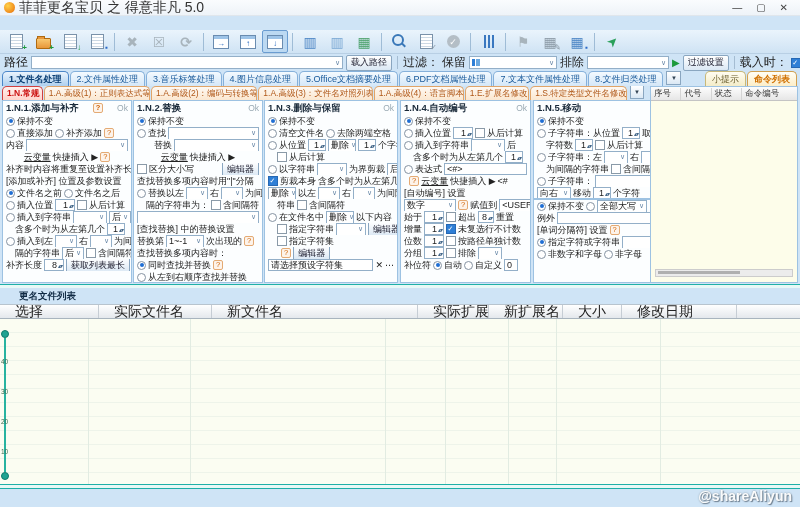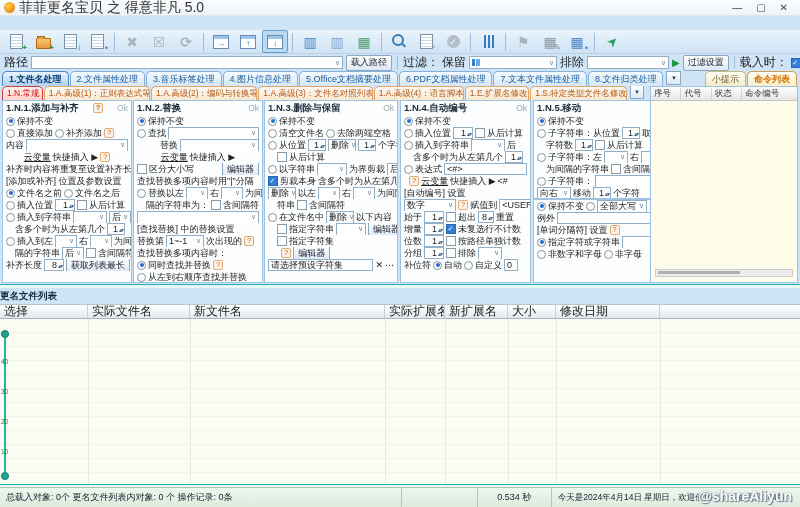--- a/index.html
+++ b/index.html
@@ -53,21 +53,21 @@
   .minicon{width:8px;height:7px;background:linear-gradient(90deg,#2f7fd6 0 3px,#fff 3px 4px,#6aa8e0 4px 8px);display:inline-block;margin-right:2px;}
   
   .tabs1{position:absolute;left:0;top:71px;width:800px;height:15px;display:flex;align-items:flex-end;padding:0 2px;box-sizing:border-box;}
   .tab{border:1px solid #85b0da;border-bottom:none;border-radius:5px 5px 0 0;background:linear-gradient(#f4faff,#d4e7f8);color:#1a5a9a;padding:0 6px;font-size:9px;height:14px;display:inline-flex;align-items:center;margin-right:1px;white-space:nowrap;}
   .tab.sel{background:linear-gradient(#eaf4fd,#aed0ef);font-weight:bold;color:#083d73;border-color:#4a86c8;}
   .tab.tips{background:linear-gradient(#fffdf2,#f4ecc8);color:#665a2a;border-color:#c8b878;}
   .tab.cmds{background:linear-gradient(#fffef5,#fdeec8);color:#d07000;font-weight:bold;border-color:#d0a050;}
   .tabdd{width:13px;height:12px;border:1px solid #8aa6c0;background:linear-gradient(#fff,#dbe8f4);font-size:6px;color:#345;display:inline-flex;align-items:center;justify-content:center;margin:0 2px 1px 2px;}
   .tabs2{position:absolute;left:0;top:86px;width:648px;height:14px;display:flex;align-items:flex-end;padding:0 2px;box-sizing:border-box;overflow:hidden;}
   .tab2{border:1px solid #e0a468;border-bottom:none;border-radius:5px 5px 0 0;background:linear-gradient(#fef9f3,#fbe7d0);color:#b05818;padding:0 4px;font-size:8.5px;height:13px;display:inline-flex;align-items:center;margin-right:1px;white-space:nowrap;overflow:hidden;}
-  .tab2.sel{color:#cc1111;font-weight:normal;border-color:#d04040;background:linear-gradient(#fff0ec,#ffd4cc);}
+  .tab2.sel{color:#cc1111;font-weight:bold;border-color:#d04040;background:linear-gradient(#fff0ec,#ffd4cc);}
   
   .panel{position:absolute;top:100px;height:183px;background:#fcfeff;border:1px solid #9dc2e2;box-sizing:border-box;overflow:hidden;}
   .phead{display:flex;align-items:center;height:14px;padding:0 3px;font-weight:bold;font-size:9.5px;color:#1a2a3a;white-space:nowrap;}
   .ok{margin-left:auto;color:#9aaab4;font-size:8.5px;font-weight:normal;}
   .row{display:flex;align-items:center;gap:2px;height:12px;padding:0 3px;font-size:9px;white-space:nowrap;overflow:hidden;}
   .row s,.row em{font-size:9px;color:#222;}
   .g{color:#0a7a0a;}
   .lnk{color:#1133cc;text-decoration:underline;}
   .hlp{color:#d06000;border:1px solid #e4aa74;background:#fdf3ea;font-size:7.5px;line-height:8px;padding:0 2px;border-radius:2px;flex:0 0 auto;}
   .spn{height:12px;border:1px solid #93afc8;background:#fff;display:inline-flex;align-items:center;justify-content:flex-end;box-sizing:border-box;padding:0 1px;font-size:9px;flex:0 0 auto;}
@@ -76,26 +76,26 @@
   .mini{font-size:8.5px;}
   
   .cmdcol{position:absolute;left:650px;top:86px;width:148px;height:197px;background:#fdfdea;border:1px solid #9dc2e2;box-sizing:border-box;}
   .chdr{display:flex;background:linear-gradient(#fdfdfd,#e6e6e6);border-bottom:1px solid #c4c4c4;height:13px;align-items:center;}
   .chdr s{font-size:8.5px;color:#333;padding:0 3px;border-right:1px solid #d4d4d4;}
   .hsb{position:absolute;left:4px;right:4px;bottom:5px;height:6px;background:#ececec;border:1px solid #cccccc;}
   .hsb i{position:absolute;left:2px;top:1px;width:60%;height:3px;background:#b0b0b0;display:block;}
   
   .teal{position:absolute;left:0;width:800px;height:3px;border-top:1px solid #1fb0a8;border-bottom:1px solid #1fb0a8;background:#e8f8f6;}
   
-  .listbar{position:absolute;left:0;top:288px;width:800px;height:16px;display:flex;align-items:center;padding:0 0;box-sizing:border-box;background:#cfe4f6;}
+  .listbar{position:absolute;left:0;top:288px;width:800px;height:16px;display:flex;align-items:center;padding:0 19px;box-sizing:border-box;background:#cfe4f6;}
   .listtitle{font-weight:bold;font-size:9.5px;color:#102a44;}
   .prevopts{margin-left:auto;display:flex;align-items:center;gap:8px;font-size:9px;}
   
   .thead{position:absolute;left:0;top:304px;width:800px;height:15px;display:flex;background:linear-gradient(#ffffff,#e4e8ec);border-top:1px solid #b8c4ce;border-bottom:1px solid #a8b4be;box-sizing:border-box;}
-  .thead s{display:inline-flex;align-items:center;padding:0 4px;font-size:12px;color:#222;border-right:1px solid #c6cdd4;box-sizing:border-box;overflow:hidden;white-space:nowrap;}
+  .thead s{display:inline-flex;align-items:center;padding:0 4px;font-size:14px;color:#222;border-right:1px solid #c6cdd4;box-sizing:border-box;overflow:hidden;white-space:nowrap;margin-left:11px;}
   .tbody{position:absolute;left:0;top:319px;width:800px;height:165px;background:#fbfdf2;
     background-image:
       linear-gradient(#e2ece2,#e2ece2),linear-gradient(#e2ece2,#e2ece2),linear-gradient(#e2ece2,#e2ece2),
       linear-gradient(#e2ece2,#e2ece2),linear-gradient(#e2ece2,#e2ece2),linear-gradient(#e2ece2,#e2ece2),
       linear-gradient(#e2ece2,#e2ece2),
       repeating-linear-gradient(to bottom,transparent 0 13px,#eef4ea 13px 14px);
     background-size:1px 100%,1px 100%,1px 100%,1px 100%,1px 100%,1px 100%,1px 100%,100% 100%;
     background-repeat:no-repeat,no-repeat,no-repeat,no-repeat,no-repeat,no-repeat,no-repeat,repeat;
     background-position:88px 0,190px 0,385px 0,445px 0,508px 0,556px 0,660px 0,0 0;}
   .gauge{position:absolute;left:0;top:330px;width:10px;height:150px;}
@@ -403,21 +403,21 @@
           <s>保持不变</s>
         </span>
       </div>
     <div class="row">
         <span class="rd">
           <i></i>
           <s>查找</s>
         </span>
         <span class="cmb" style="flex:1"></span>
       </div>
-    <div class="row" style="padding-left:26px">
+    <div class="row" style="padding-left:20px">
         <s>替换</s>
         <span class="cmb" style="flex:1"></span>
       </div>
     <div class="row" style="justify-content:center">
         <s class="lnk">云变量</s>
         <s>快捷插入 ▶</s>
       </div>
     <div class="row">
         <span class="cb">
           <i></i>
@@ -860,22 +860,16 @@
     <span class="knob" style="top:0"></span>
     <span class="knob" style="bottom:0"></span>
     <s class="tick" style="top:28px">40</s>
     <s class="tick" style="top:58px">30</s>
     <s class="tick" style="top:88px">20</s>
     <s class="tick" style="top:118px">10</s>
   </div>
 
   <div class="teal" style="top:484px"></div>
 
-  <div class="statusbar">
-    <span class="seg" style="width:428px">总载入对象: 0个 更名文件列表内对象: 0 个 操作记录: 0条</span>
-    <span class="seg" style="width:80px"></span>
-    <span class="seg" style="width:78px;justify-content:center">0.534 秒</span>
-    <span class="seg" style="flex:1;border-right:none;font-size:8.5px">今天是2024年4月14日 星期日，欢迎使用菲菲更名宝贝x64版！</span>
-  </div>
 
   <s class="watermark">@shareAliyun</s>
 
 </div>
 
 </body></html>

